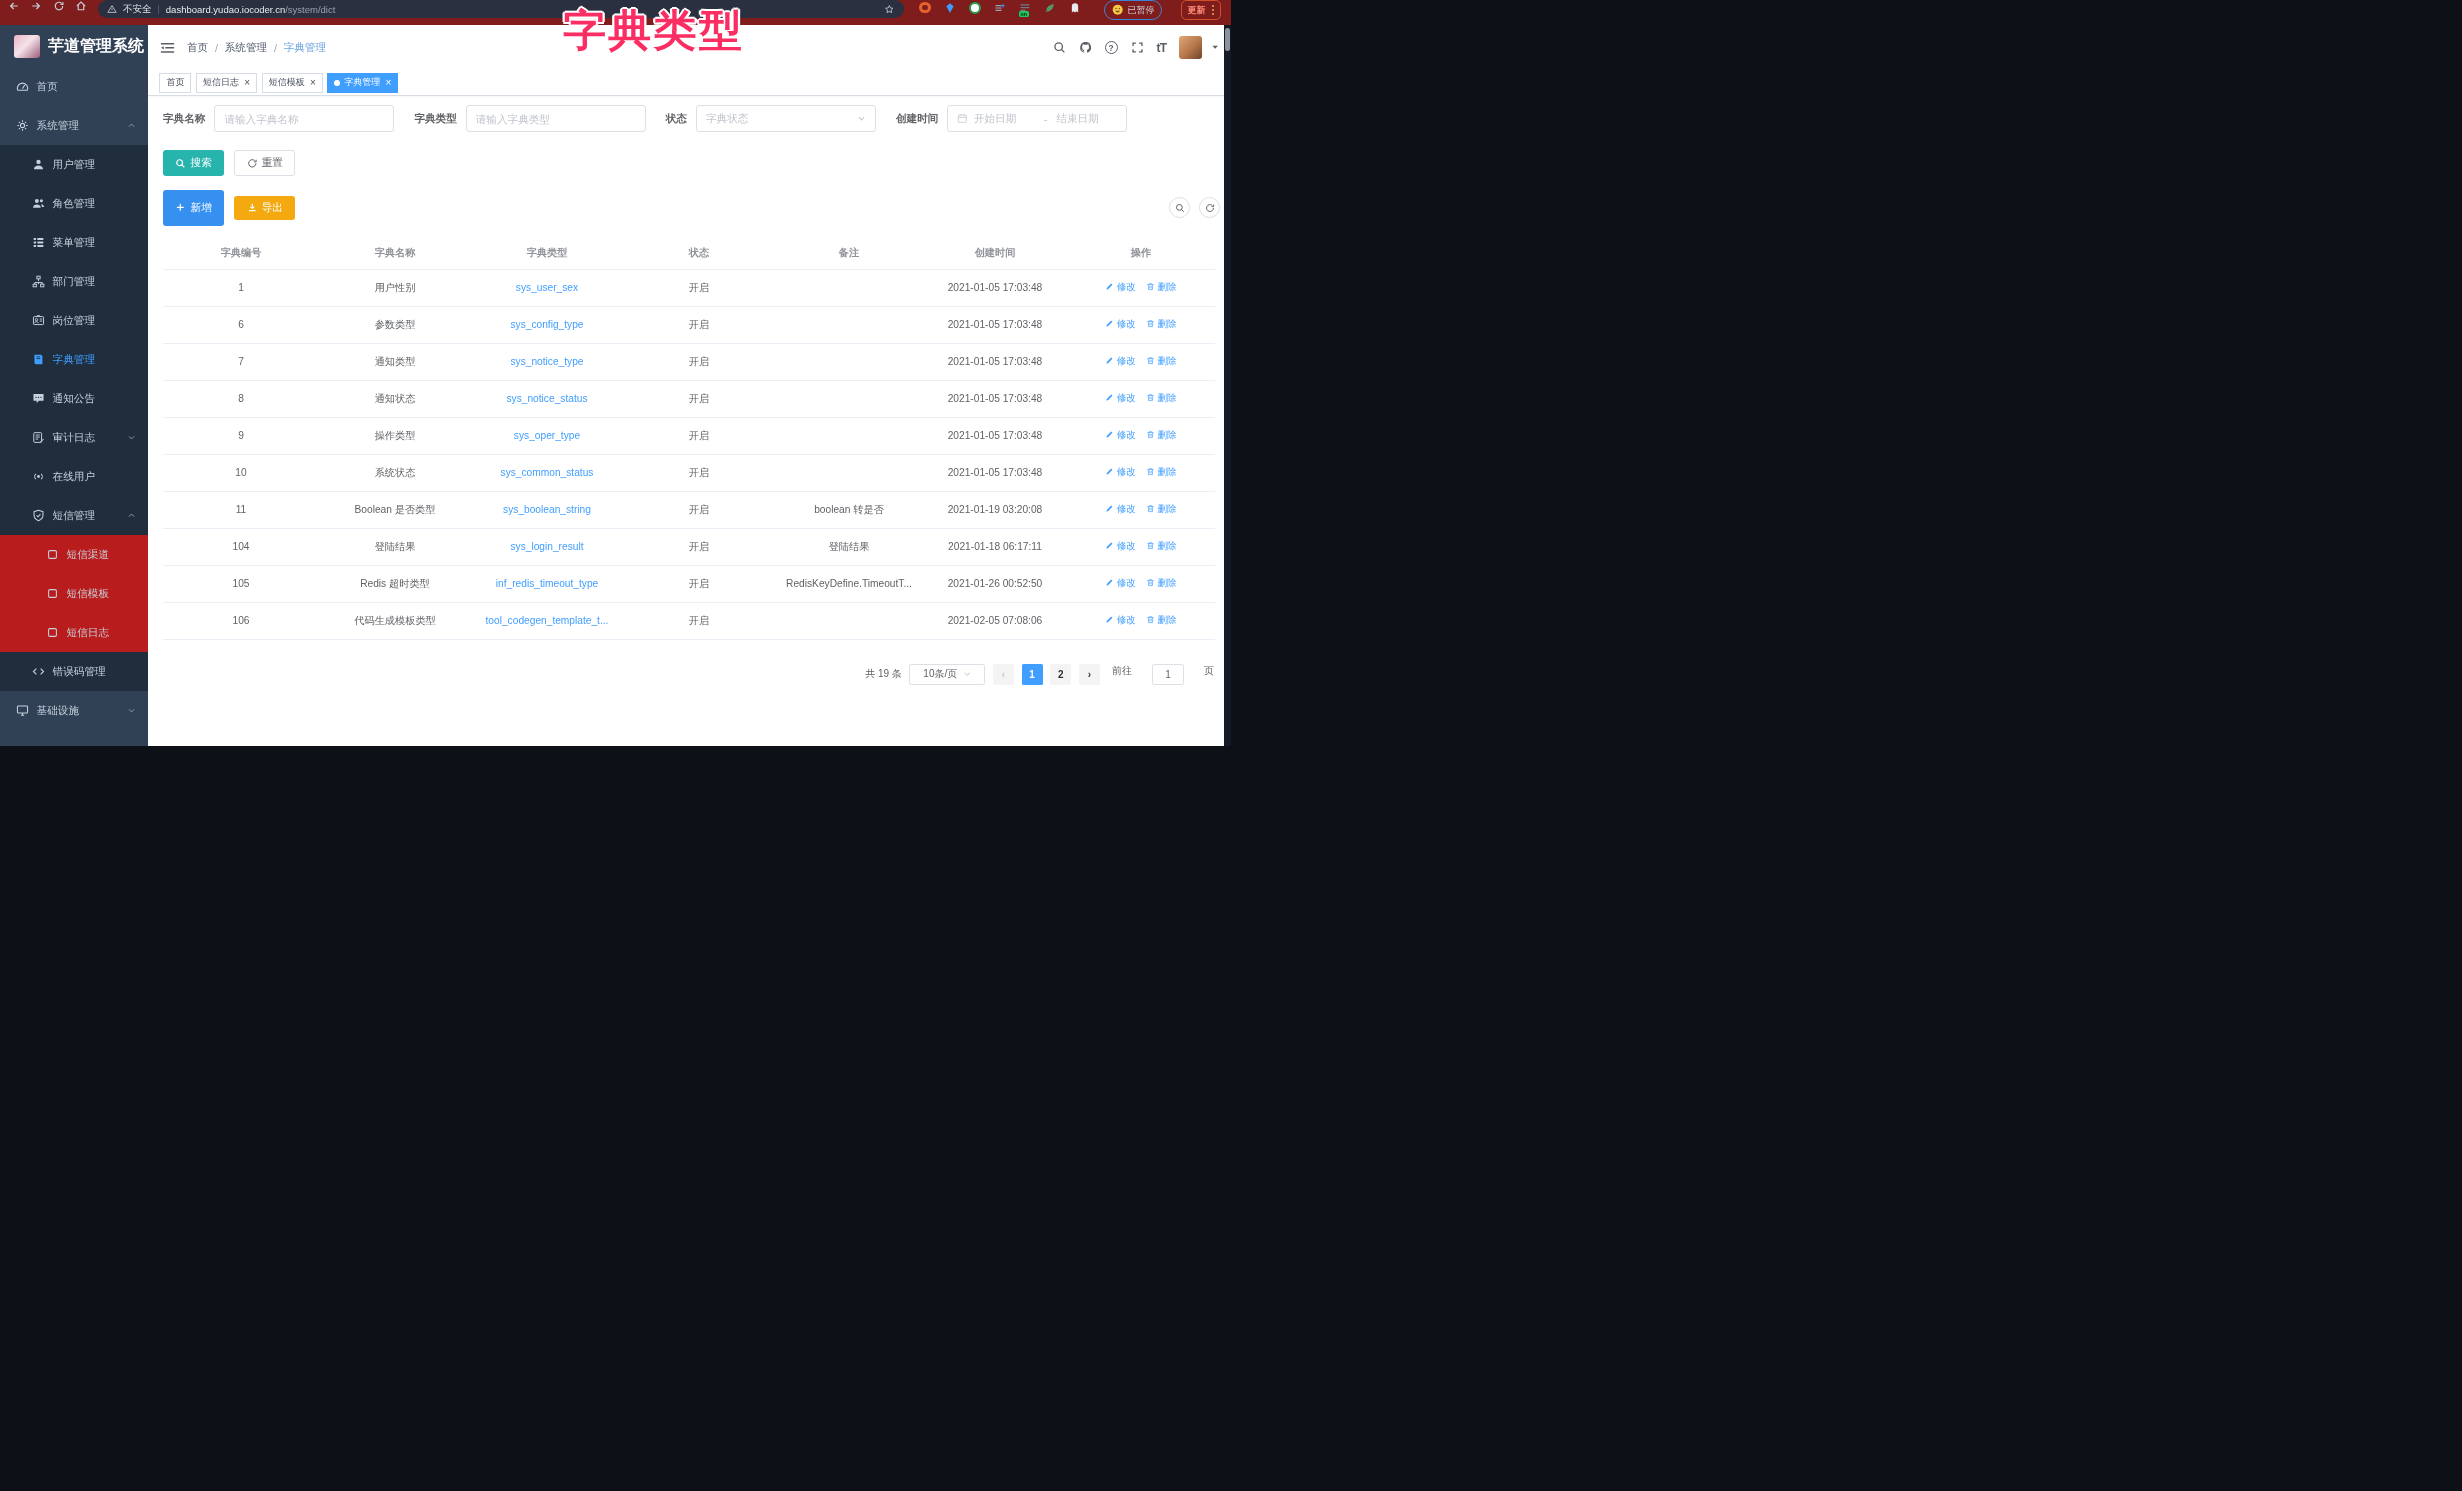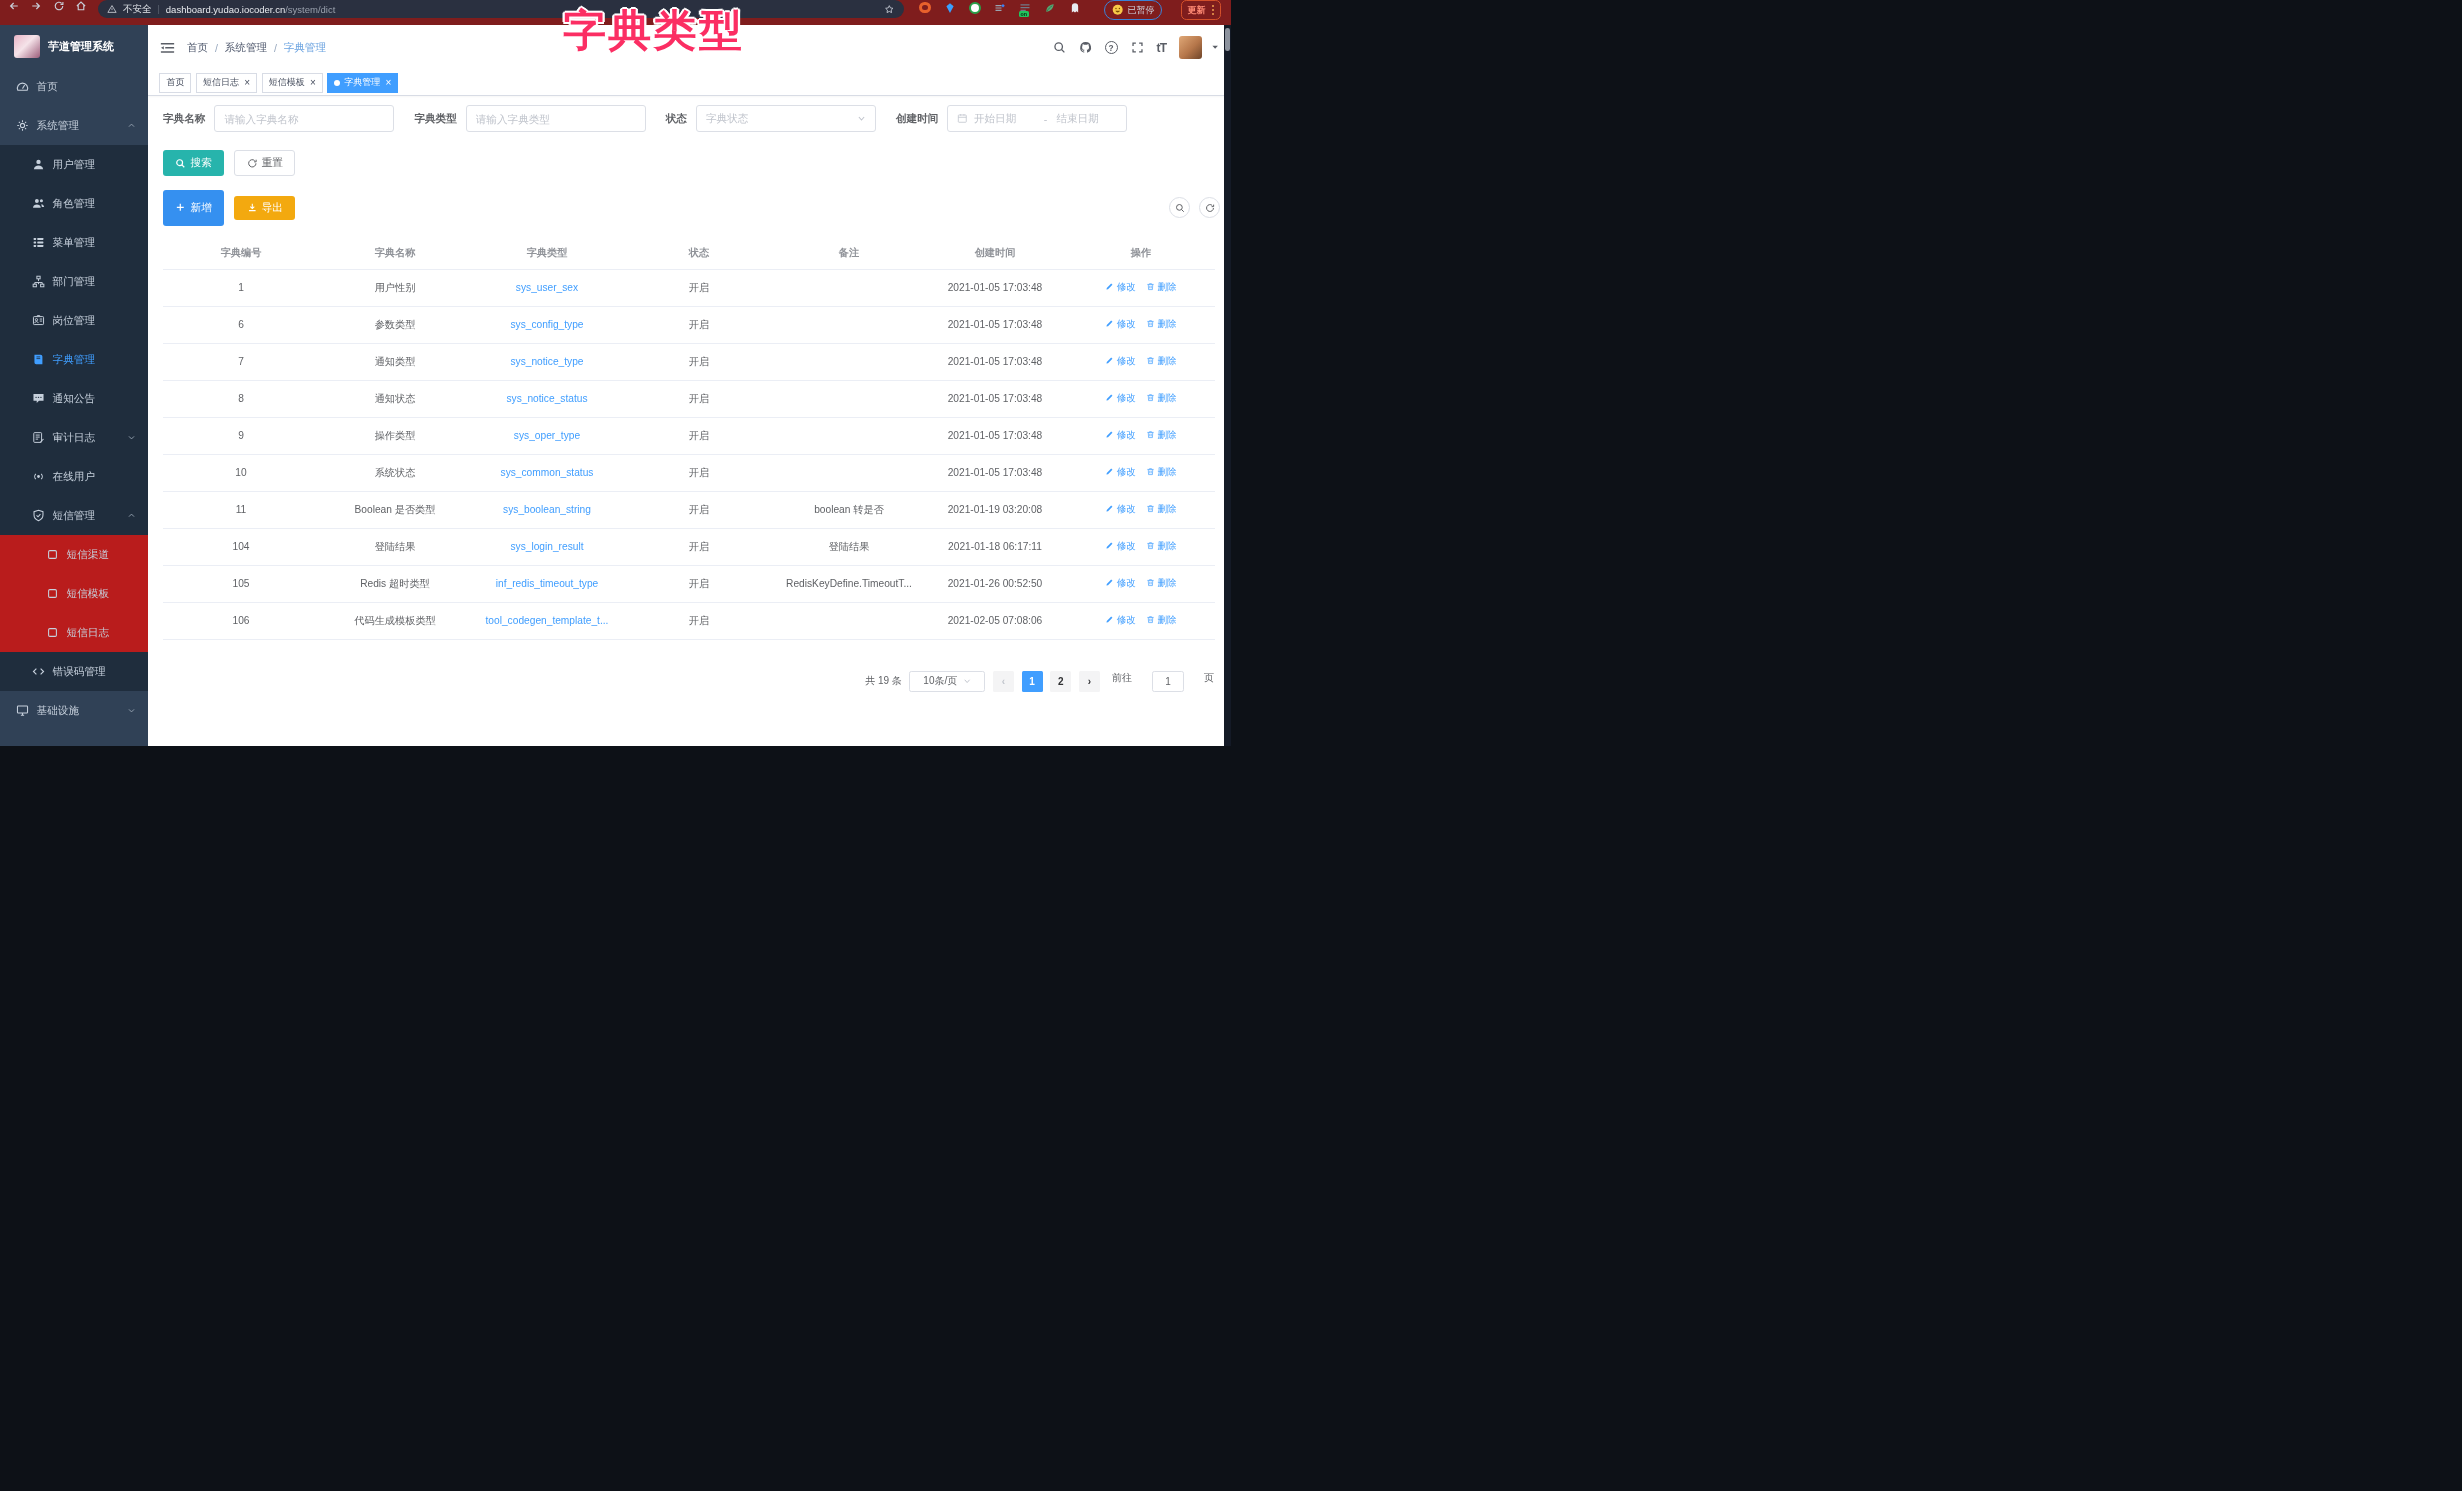--- a/index.html
+++ b/index.html
@@ -32,21 +32,21 @@
 
   
   .overlay-title{position:absolute;left:563px;top:1.5px;z-index:60;font-size:43px;font-weight:bold;letter-spacing:2.3px;color:#fb2e63;pointer-events:none;
     text-shadow:-1.5px -1.5px 0 #fff,1.5px -1.5px 0 #fff,-1.5px 1.5px 0 #fff,1.5px 1.5px 0 #fff,0 -2.3px 0 #fff,0 2.3px 0 #fff,-2.3px 0 0 #fff,2.3px 0 0 #fff}
 
   
   .app{display:flex;height:721px}
   .sidebar{width:148px;background:#304156;flex:0 0 148px;overflow:hidden}
   .logo-row{height:42px;display:flex;align-items:center;padding-left:13.7px;gap:8.3px}
   .logo-img{width:26px;height:23px;border-radius:3px;background:linear-gradient(135deg,#e8b4c6 0%,#f5e3e9 45%,#9c5d7a 100%);flex:0 0 26px}
-  .logo-title{color:#fff;font-size:11px;font-weight:bold}
+  .logo-title{color:#fff;font-size:16px;font-weight:bold}
   .menu-item{height:39px;display:flex;align-items:center;gap:7.6px;color:#c6d0dc;font-size:10.6px;cursor:pointer}
   .menu-item .mi-icon{display:flex;width:13px;height:13px}
   .menu-item .mi-icon svg{width:13px;height:13px}
   .menu-item.lvl0{padding-left:16px;background:#304156}
   .menu-item.lvl1{padding-left:32px;background:#1f2d3d}
   .menu-item.lvl2{padding-left:46px;background:#b91c1c}
   .menu-item.active{color:#409eff}
   .mi-chevron{margin-left:auto;margin-right:12px;display:flex;color:#9aa7b6}
   .mi-chevron svg{width:9px;height:9px}
 
@@ -103,21 +103,21 @@
   .icon-circle svg{width:10px;height:10px}
 
   table.grid{margin-top:10.6px;width:1051px;border-collapse:collapse;table-layout:fixed}
   .grid th{height:33px;font-size:10.2px;color:#909399;font-weight:bold;text-align:center;border-bottom:0.8px solid #ebeef5}
   .grid td{height:37px;font-size:10.2px;color:#606266;text-align:center;border-bottom:0.8px solid #ebeef5;overflow:hidden;white-space:nowrap;text-overflow:ellipsis}
   .grid td .tlink{color:#409eff;cursor:pointer}
   .ops{display:flex;justify-content:center;gap:10.6px}
   .op{color:#409eff;font-size:9.5px;display:inline-flex;align-items:center;gap:2.3px;cursor:pointer}
   .op svg{width:9px;height:9px}
 
-  .pagination{margin-top:31px;display:flex;align-items:center;justify-content:flex-end;gap:7.6px;font-size:10px;color:#606266;width:1051px}
+  .pagination{margin-top:24px;display:flex;align-items:center;justify-content:flex-end;gap:7.6px;font-size:10px;color:#606266;width:1051px}
   .size-select{width:76px;height:21px;border:0.8px solid #dcdfe6;border-radius:2.3px;display:flex;align-items:center;justify-content:center;gap:6px;color:#606266;cursor:pointer}
   .size-select svg{width:8.3px;height:8.3px;color:#c0c4cc}
   .pg-btn{min-width:21px;height:21px;background:#f4f4f5;border-radius:1.5px;display:flex;align-items:center;justify-content:center;color:#303133;font-weight:bold;cursor:pointer;font-size:10px}
   .pg-btn.disabled{color:#c0c4cc}
   .pg-btn.active{background:#409eff;color:#fff}
   .goto{display:flex;align-items:flex-start;gap:20px;margin-left:4.6px}
   .goto input{width:32px;height:21px;border:0.8px solid #dcdfe6;border-radius:2.3px;text-align:center;font-size:10px;color:#606266;outline:none;font-family:inherit}
 
   .vscroll{position:absolute;right:0;top:25px;width:6.8px;height:721px;background:#141a26;z-index:55}
   .vscroll .thumb{position:absolute;top:3px;left:0.8px;width:5.3px;height:23px;background:#8d939e;border-radius:2.3px}

